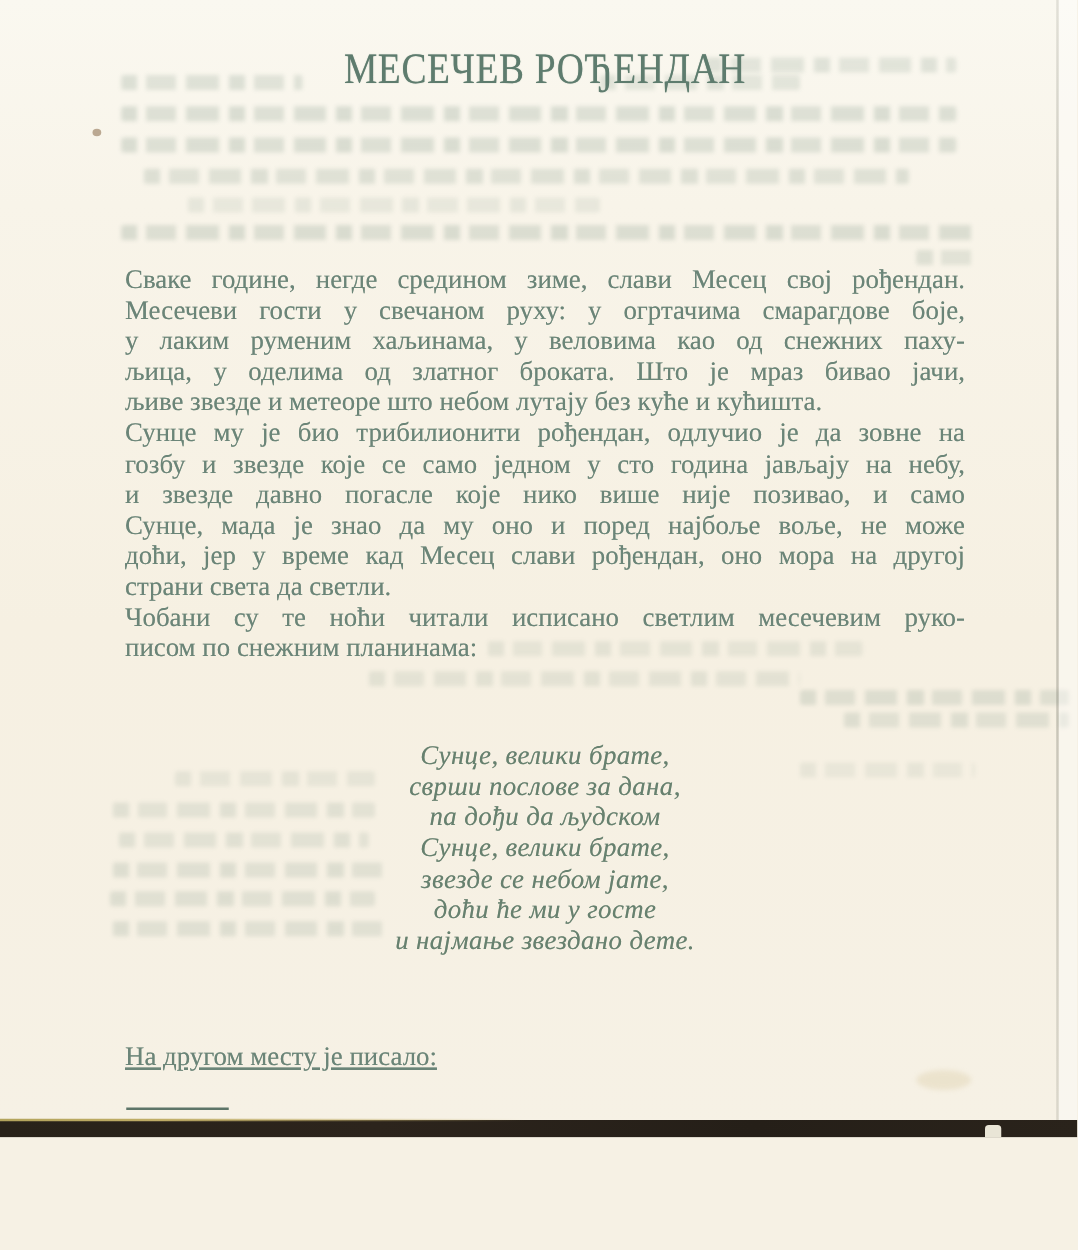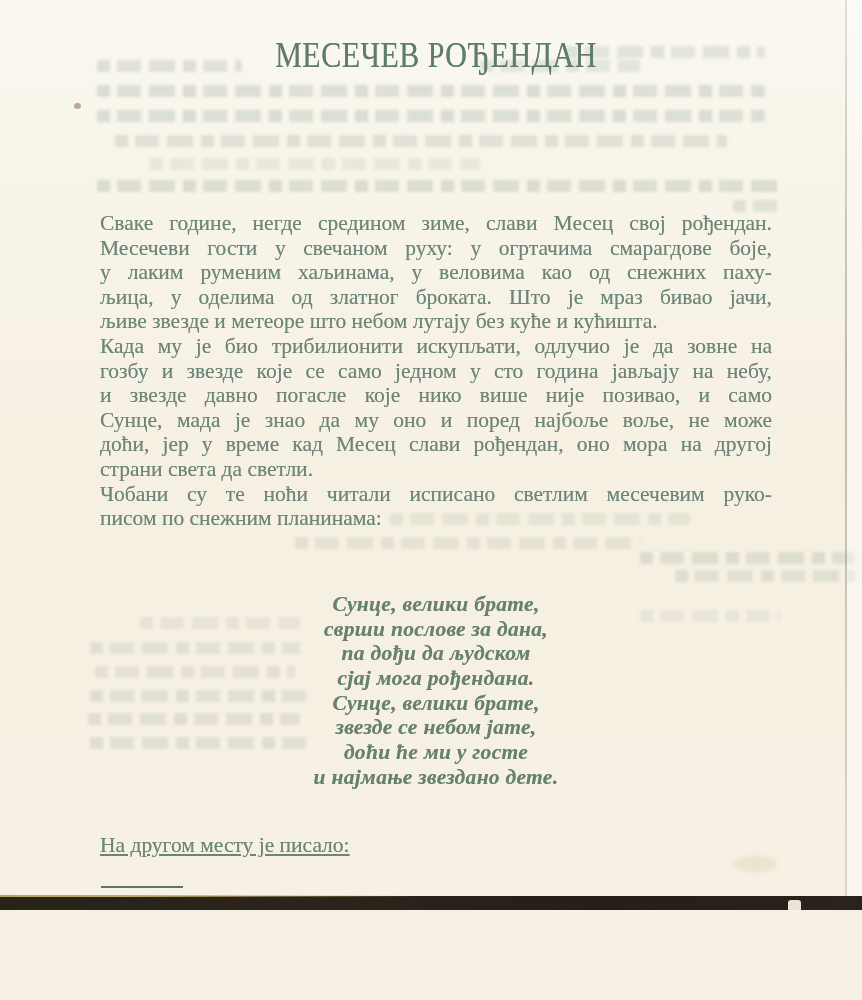--- a/index.html
+++ b/index.html
@@ -21,21 +21,21 @@
     text-shadow:0 0 .5px rgba(107,133,120,.6);
   }
   .line{text-align:justify;text-align-last:justify;text-justify:inter-word;height:24.6px;}
   .line.para-end{text-align-last:left;}
   .poem{
     position:absolute;top:592px;left:100px;width:672px;
     font-style:italic;font-size:21.5px;line-height:24.7px;text-align:center;
     letter-spacing:.3px;color:#67816f;
     text-shadow:0 0 .5px rgba(103,129,111,.6);
   }
-  .poem-line{height:24.7px;font-weight:bold;}
+  .poem-line{height:24.7px;}
   .closing{
     position:absolute;top:833px;left:100px;font-size:21.5px;
     text-shadow:0 0 .5px rgba(107,133,120,.6);
     text-decoration:underline;
   }
   .footer-rule{position:absolute;top:886px;left:101px;width:82px;height:2px;background:#5d7568;}
   .page-number{
     position:absolute;top:890px;left:102px;font-style:italic;font-size:21.5px;color:#64806f;
     text-shadow:0 0 .5px rgba(100,128,111,.6);
     margin-top:40px;
@@ -92,38 +92,37 @@
 
   <div class="body-text">
     <div class="para">
       <div class="line">Сваке године, негде средином зиме, слави Месец свој рођендан.</div>
       <div class="line">Месечеви гости у свечаном руху: у огртачима смарагдове боје,</div>
       <div class="line">у лаким руменим хаљинама, у веловима као од снежних паху-</div>
       <div class="line">љица, у оделима од златног броката. Што је мраз бивао јачи,</div>
       <div class="line para-end">љиве звезде и метеоре што небом лутају без куће и кућишта.</div>
     </div>
     <div class="para">
-      <div class="line">Када му је био трибилионити искупљати, одлучио је да зовне на</div>
+      <div class="line">Сунце му је био трибилионити рођендан, одлучио је да зовне на</div>
       <div class="line">гозбу и звезде које се само једном у сто година јављају на небу,</div>
       <div class="line">и звезде давно погасле које нико више није позивао, и само</div>
       <div class="line">Сунце, мада је знао да му оно и поред најбоље воље, не може</div>
       <div class="line">доћи, јер у време кад Месец слави рођендан, оно мора на другој</div>
       <div class="line para-end">страни света да светли.</div>
     </div>
     <div class="para">
       <div class="line">Чобани су те ноћи читали исписано светлим месечевим руко-</div>
       <div class="line para-end">писом по снежним планинама:</div>
     </div>
   </div>
 
   <div class="poem">
     <div class="poem-line">Сунце, велики брате,</div>
     <div class="poem-line">сврши послове за дана,</div>
     <div class="poem-line">па дођи да људском</div>
-    <div class="poem-line">сјај мога рођендана.</div>
     <div class="poem-line">Сунце, велики брате,</div>
     <div class="poem-line">звезде се небом јате,</div>
     <div class="poem-line">доћи ће ми у госте</div>
     <div class="poem-line">и најмање звездано дете.</div>
   </div>
 
   <div class="closing">На другом месту је писало:</div>
 
   <div class="footer-rule"></div>
   <div class="page-number">16</div>

